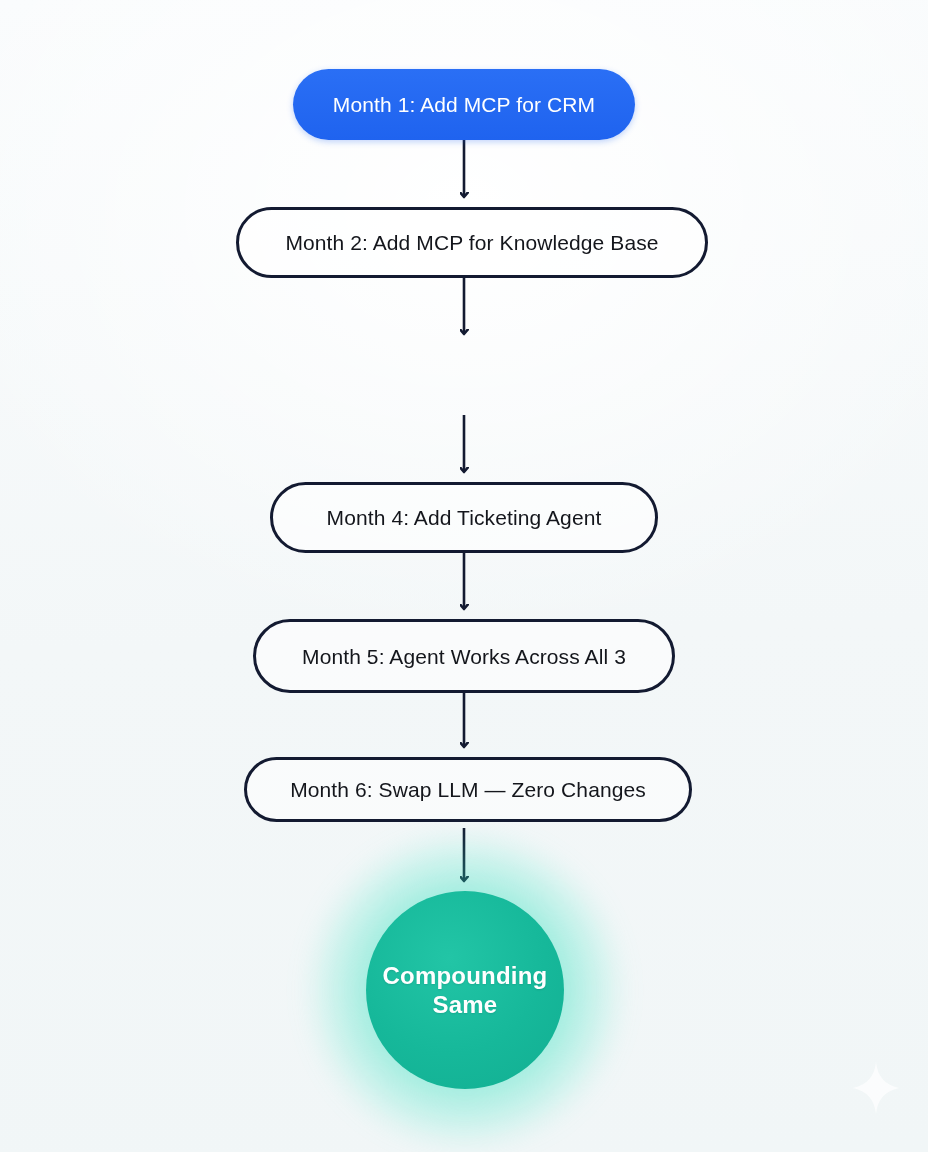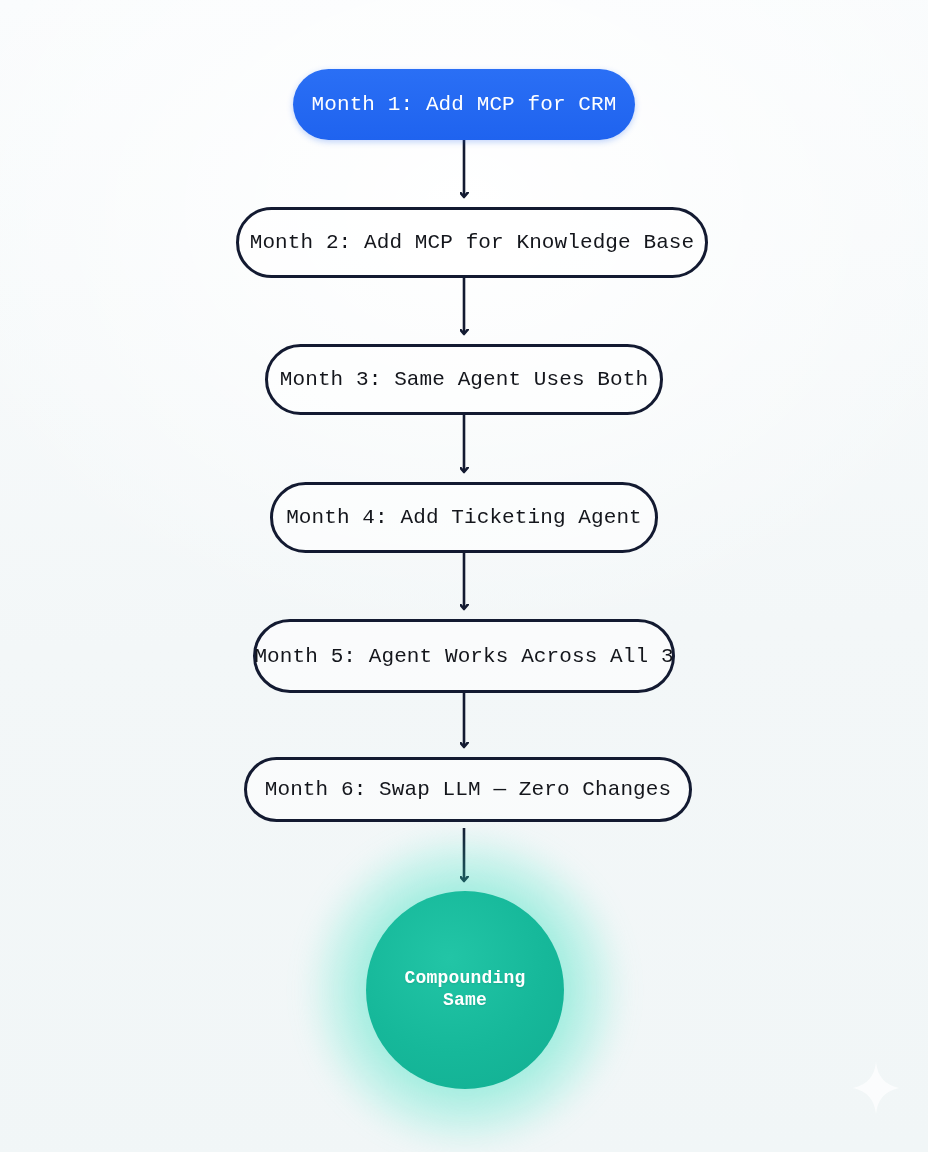--- a/index.html
+++ b/index.html
@@ -15,21 +15,20 @@
     background: #f4f8f9;
   }
 
   #canvas {
     position: relative;
     width: 928px;
     height: 1152px;
     background:
       radial-gradient(ellipse 900px 700px at 50% 18%, #ffffff 0%, rgba(255,255,255,0) 62%),
       linear-gradient(178deg, #fafcfd 0%, #f3f7f8 55%, #f1f6f7 100%);
-    font-family: Liberation Mono, monospace;
   }
 
   
   .flow {
     position: absolute;
     left: 0;
     top: 0;
     width: 928px;
     height: 1152px;
   }
@@ -117,21 +116,21 @@
     background: radial-gradient(circle at 42% 34%, #22c5a6 0%, #16b89a 55%, #12ae92 100%);
     display: flex;
     flex-direction: column;
     align-items: center;
     justify-content: center;
     text-align: center;
   }
   .terminal-line {
     display: block;
     color: #ffffff;
-    font-size: 18px;
+    font-size: 24px;
     font-weight: bold;
     line-height: 1.22;
     letter-spacing: 0.2px;
     text-shadow: 0 1px 2px rgba(0,0,0,0.10);
   }
 
   
   .sparkle {
     position: absolute;
     left: 853px;
@@ -165,23 +164,20 @@
   <div class="flow">
 
     <div class="node start" style="left:293px; top:69px; width:342px; height:71px;">
       <span class="node-label">Month 1: Add MCP for CRM</span>
     </div>
 
     <div class="node step" style="left:236px; top:207px; width:472px; height:71px;">
       <span class="node-label">Month 2: Add MCP for Knowledge Base</span>
     </div>
 
-    <div class="node step" style="left:265px; top:344px; width:398px; height:71px;">
-      <span class="node-label">Month 3: Same Agent Uses Both</span>
-    </div>
 
     <div class="node step" style="left:270px; top:482px; width:388px; height:71px;">
       <span class="node-label">Month 4: Add Ticketing Agent</span>
     </div>
 
     <div class="node step" style="left:253px; top:619px; width:422px; height:74px;">
       <span class="node-label">Month 5: Agent Works Across All 3</span>
     </div>
 
     <div class="node step" style="left:244px; top:757px; width:448px; height:65px;">

